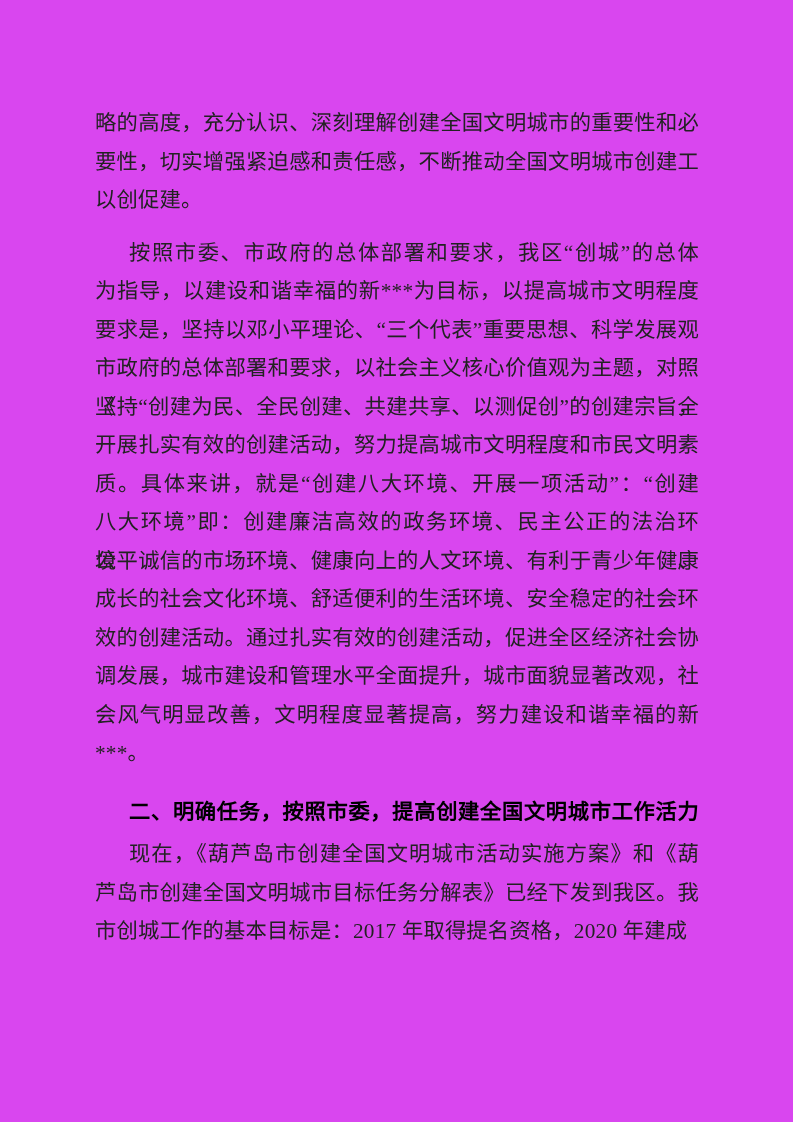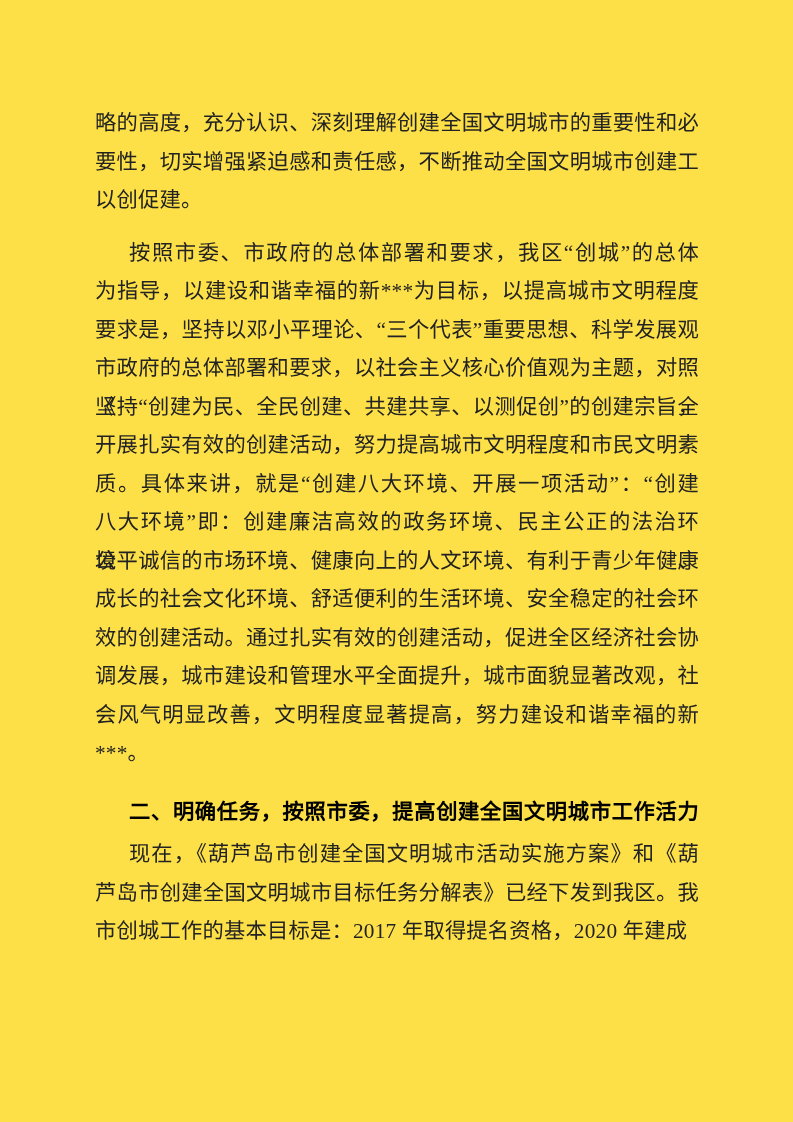--- a/index.html
+++ b/index.html
@@ -4,21 +4,21 @@
 <style>
   html, body {
     margin: 0;
     padding: 0;
     background: #ffffff;
   }
   .page {
     position: relative;
     width: 793px;
     height: 1122px;
-    background: #fde047;
+    background: #d946ef;
     overflow: hidden;
   }
   .text-area {
     position: absolute;
     left: 95px;
     top: 104px;
     width: 604px;
   }
   .block { margin: 0; }
   

